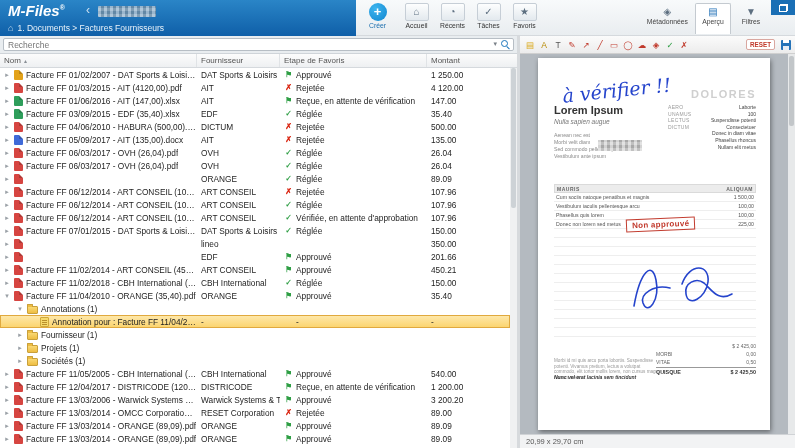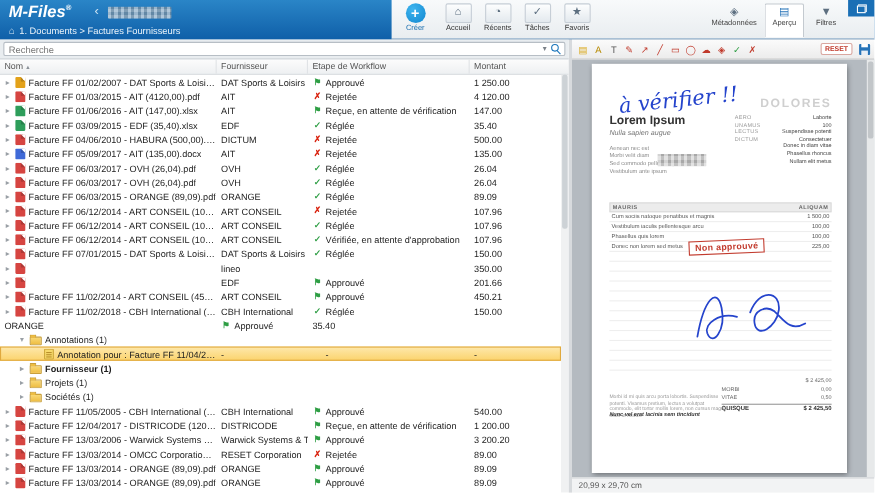--- a/index.html
+++ b/index.html
@@ -226,21 +226,21 @@
       <span class="tool" style="color: rgb(192, 57, 43);">☁</span>
       <span class="tool" style="color: rgb(192, 57, 43);">◈</span>
       <span class="tool" style="color: rgb(46, 158, 68);">✓</span>
       <span class="tool" style="color: rgb(192, 57, 43);">✗</span>
     </div>
 
   <div class="list-panel">
     <div id="thead" class="thead">
         <div class="hcell">Nom<span class="sort">▴</span></div>
         <div class="hcell">Fournisseur</div>
-        <div class="hcell">Etape de Workflow</div>
+        <div class="hcell">Etape de Favoris</div>
         <div class="hcell">Montant</div>
       </div>
     <div id="rows" class="rows">
         <div class="row">
     <div class="cell name-cell" style="padding-left: 3px;">
       <span class="expander">▸</span>
       <span class="fi multi"></span>
       <span class="nm">Facture FF 01/02/2007 - DAT Sports &amp; Loisirs (1250,00)</span>
     </div>
     <div class="cell">DAT Sports &amp; Loisirs</div>
@@ -338,21 +338,20 @@
     <div class="cell wf">
       <span class="wf-ic" style="color: rgb(46, 158, 68);">✓</span>
       <span class="wf-tx">Réglée</span>
     </div>
     <div class="cell amt">26.04</div>
   </div>
         <div class="row">
     <div class="cell name-cell" style="padding-left: 3px;">
       <span class="expander">▸</span>
       <span class="fi pdf"></span>
-      <span class="nm">Facture FF 06/03/2015 - ORANGE (89,09).pdf</span>
     </div>
     <div class="cell">ORANGE</div>
     <div class="cell wf">
       <span class="wf-ic" style="color: rgb(46, 158, 68);">✓</span>
       <span class="wf-tx">Réglée</span>
     </div>
     <div class="cell amt">89.09</div>
   </div>
         <div class="row">
     <div class="cell name-cell" style="padding-left: 3px;">
@@ -450,20 +449,25 @@
       <span class="nm">Facture FF 11/02/2018 - CBH International (150,00).pdf</span>
     </div>
     <div class="cell">CBH International</div>
     <div class="cell wf">
       <span class="wf-ic" style="color: rgb(46, 158, 68);">✓</span>
       <span class="wf-tx">Réglée</span>
     </div>
     <div class="cell amt">150.00</div>
   </div>
         <div class="row">
+    <div class="cell name-cell" style="padding-left: 3px;">
+      <span class="expander">▾</span>
+      <span class="fi pdf"></span>
+      <span class="nm">Facture FF 11/04/2010 - ORANGE (35,40).pdf</span>
+    </div>
     <div class="cell">ORANGE</div>
     <div class="cell wf">
       <span class="wf-ic" style="color: rgb(46, 158, 68);">⚑</span>
       <span class="wf-tx">Approuvé</span>
     </div>
     <div class="cell amt">35.40</div>
   </div>
         <div class="row">
     <div class="cell name-cell" style="padding-left: 16px;">
       <span class="expander">▾</span>
@@ -484,21 +488,21 @@
       <span class="nm">Annotation pour : Facture FF 11/04/2010 - ORANGE (35,40).pdf ...</span>
     </div>
     <div class="cell">-</div>
     <div class="cell wf">
       <span class="wf-ic"></span>
       <span class="wf-tx">-</span>
     </div>
     <div class="cell amt">-</div>
   </div>
         <div class="row">
-    <div class="cell name-cell" style="padding-left: 16px; font-weight: bold;">
+    <div class="cell name-cell" style="padding-left: 16px;">
       <span class="expander">▸</span>
       <span class="folder-ic"></span>
       <span class="nm">Fournisseur (1)</span>
     </div>
     <div class="cell"></div>
     <div class="cell wf">
       <span class="wf-ic"></span>
       <span class="wf-tx"></span>
     </div>
     <div class="cell amt"></div>

